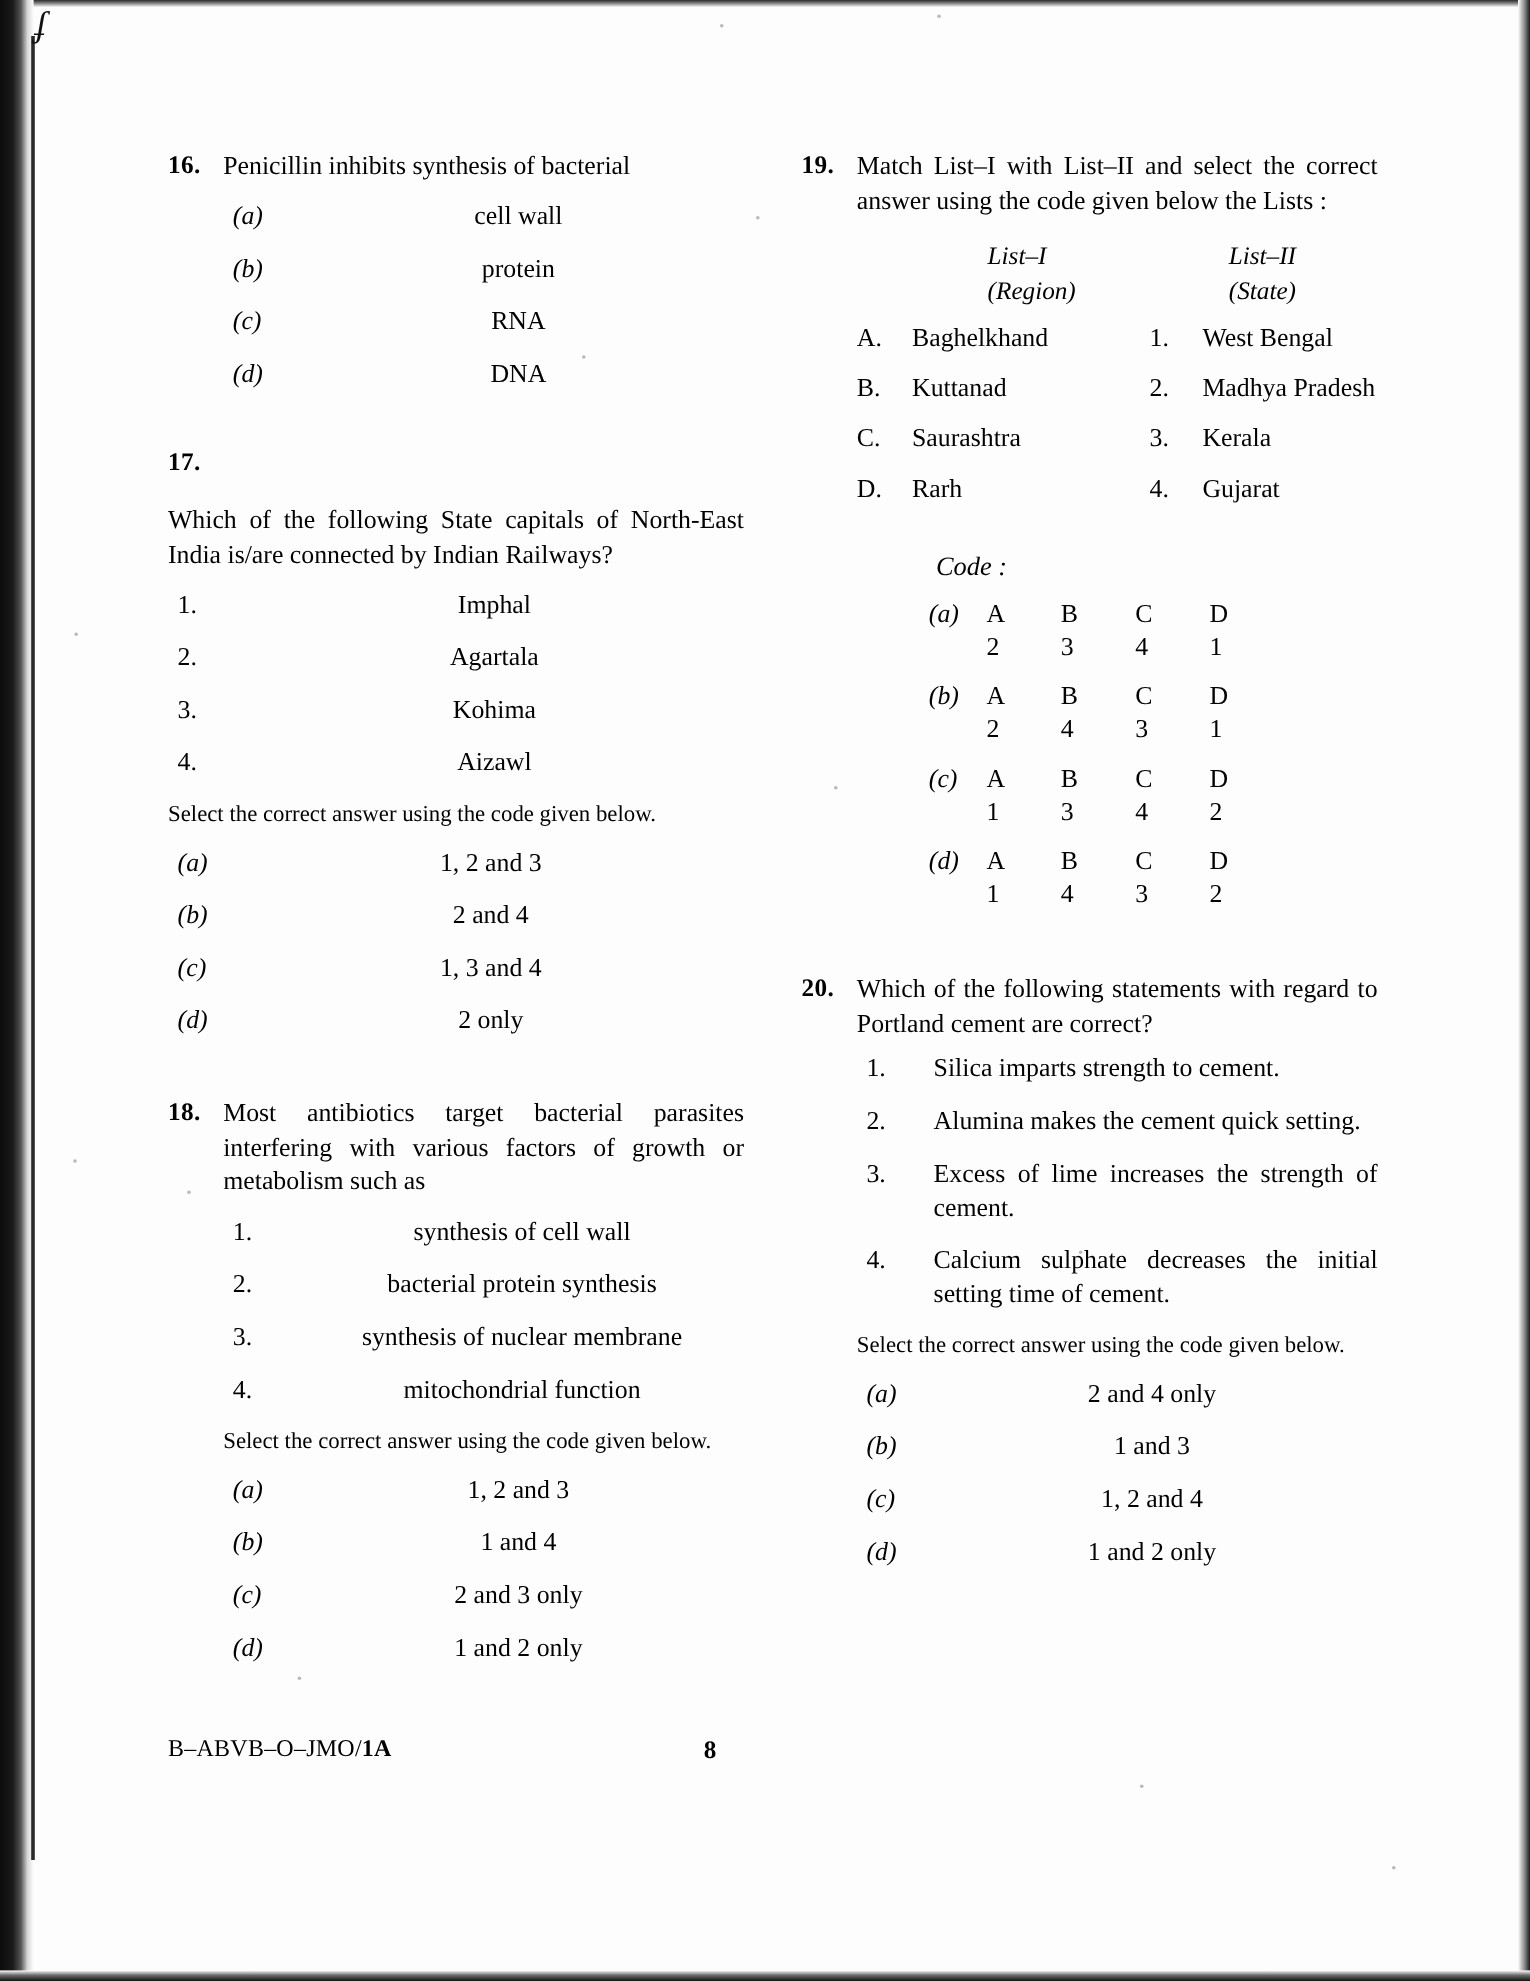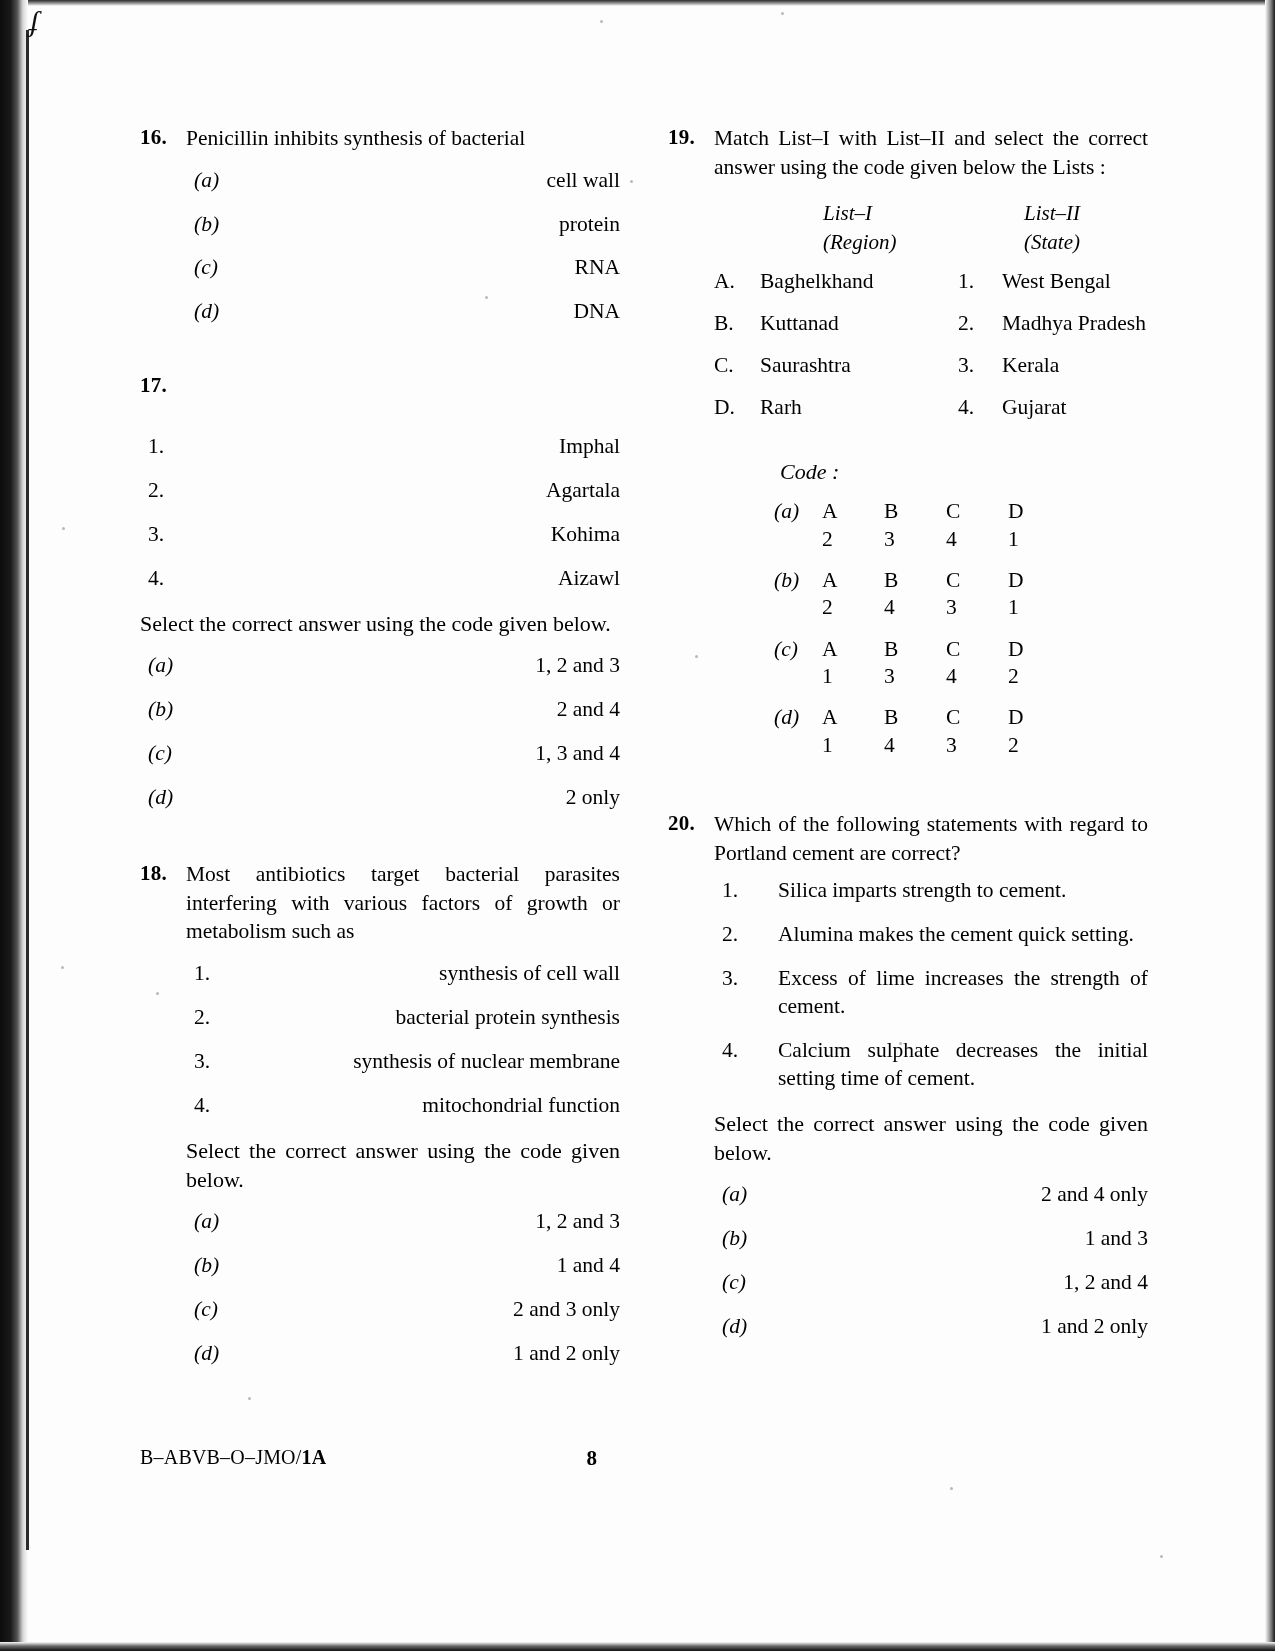--- a/index.html
+++ b/index.html
@@ -115,24 +115,24 @@
   }
   .opt-label.num {
     font-style: normal;
     flex: 0 0 56px;
     padding-left: 8px;
   }
   .opt-text {
     flex: 1 1 auto;
     text-align: justify;
   }
-  .opt-text.nojust { text-align: right; }
+  .opt-text.nojust { text-align: center; }
 
   .select-note {
-    font-size: 22px;
+    font-size: 19px;
     line-height: 1.33;
     margin: 16px 0 6px 0;
     text-align: justify;
   }
 
   
   .lists {
     margin: 18px 0 2px 0;
     position: relative;
     height: 66px;
@@ -247,20 +247,21 @@
               <span class="opt-label">(d)</span>
               <span class="opt-text nojust">DNA</span>
             </li>
           </ul>
         </div>
       </div>
 
       <div class="q" style="margin-top:30px;flex-direction:column;">
         <div class="q-num">17.</div>
         <div class="q-body">
+          <p class="q-stem">Which of the following State capitals of North-East India is/are connected by Indian Railways?</p>
           <ul class="opts">
             <li class="opt">
               <span class="opt-label num">1.</span>
               <span class="opt-text nojust">Imphal</span>
             </li>
             <li class="opt">
               <span class="opt-label num">2.</span>
               <span class="opt-text nojust">Agartala</span>
             </li>
             <li class="opt">

